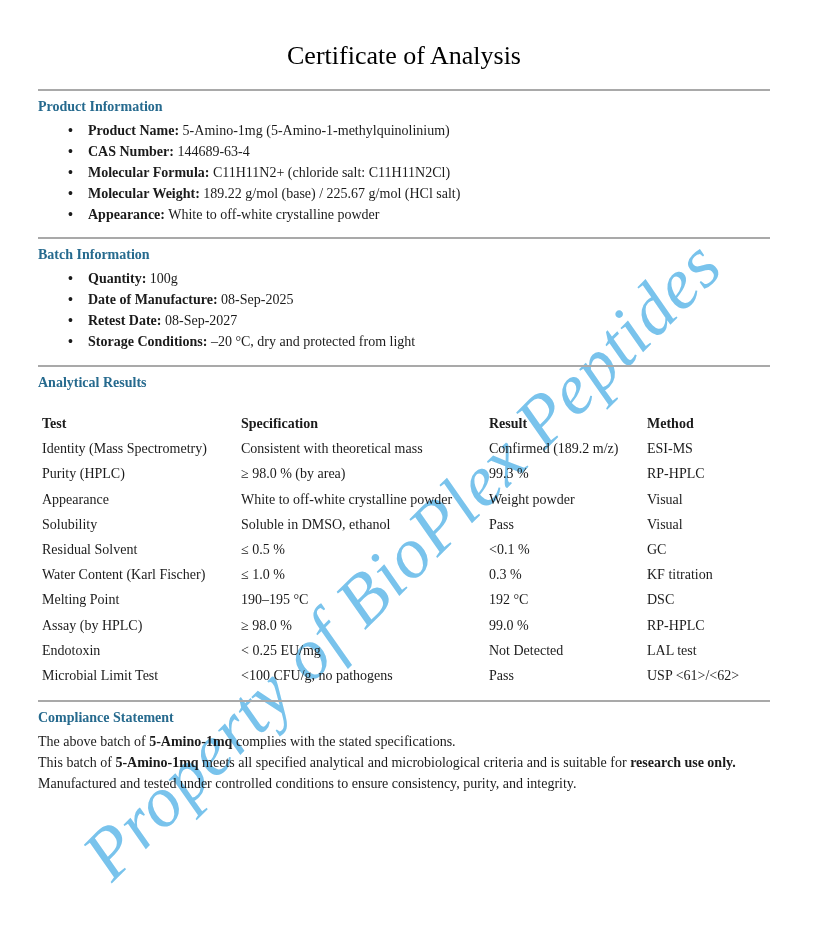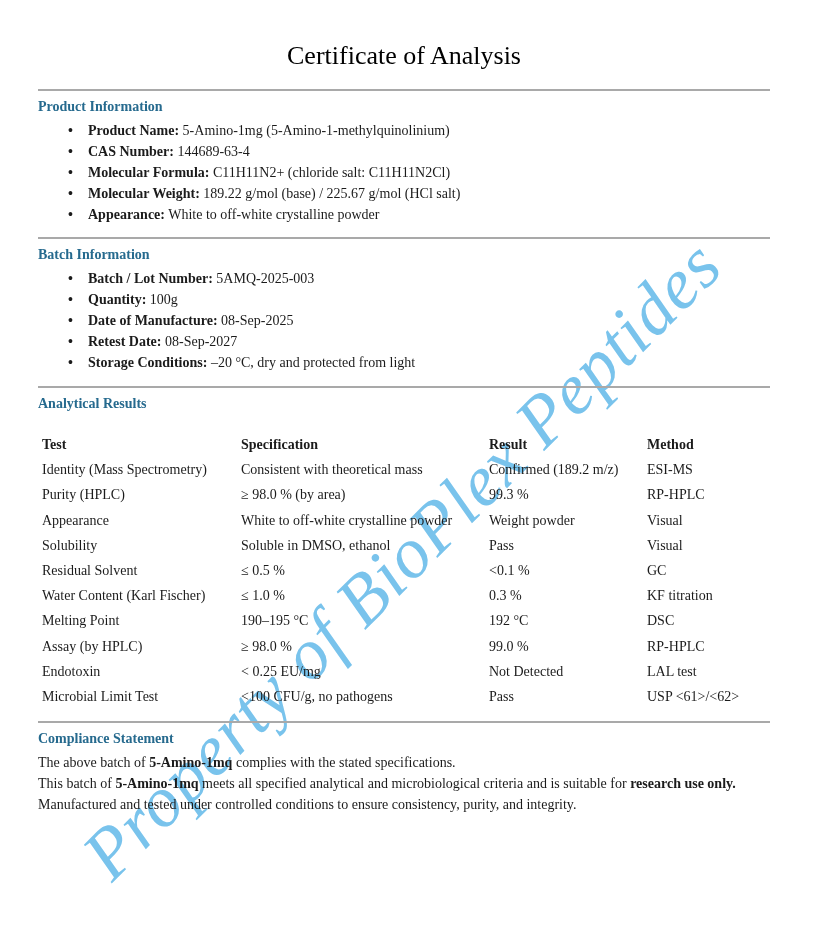--- a/index.html
+++ b/index.html
@@ -125,21 +125,20 @@
         <li><b>CAS Number:</b> 144689-63-4</li>
         <li><b>Molecular Formula:</b> C11H11N2+ (chloride salt: C11H11N2Cl)</li>
         <li><b>Molecular Weight:</b> 189.22 g/mol (base) / 225.67 g/mol (HCl salt)</li>
         <li><b>Appearance:</b> White to off-white crystalline powder</li>
       </ul>
 
     <hr class="rule r2">
 
     <h2 class="section">Batch Information</h2>
     <ul class="bullets" id="batch-list">
-        <li><b>Batch / Lot Number:</b> 5AMQ-2025-003</li>
         <li><b>Quantity:</b> 100g</li>
         <li><b>Date of Manufacture:</b> 08-Sep-2025</li>
         <li><b>Retest Date:</b> 08-Sep-2027</li>
         <li><b>Storage Conditions:</b> –20 °C, dry and protected from light</li>
       </ul>
 
     <hr class="rule r3">
 
     <h2 class="section">Analytical Results</h2>
     <table class="results" id="results-table">

